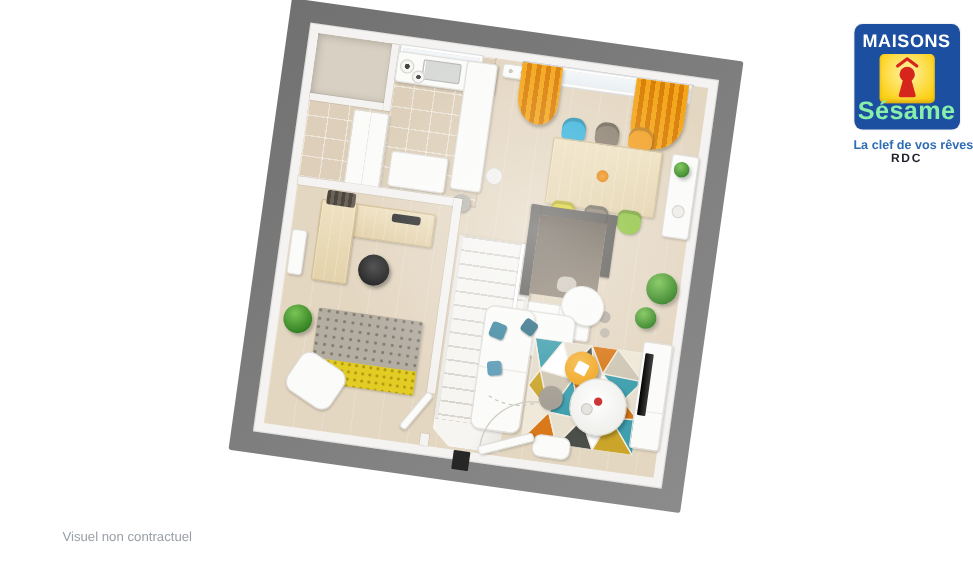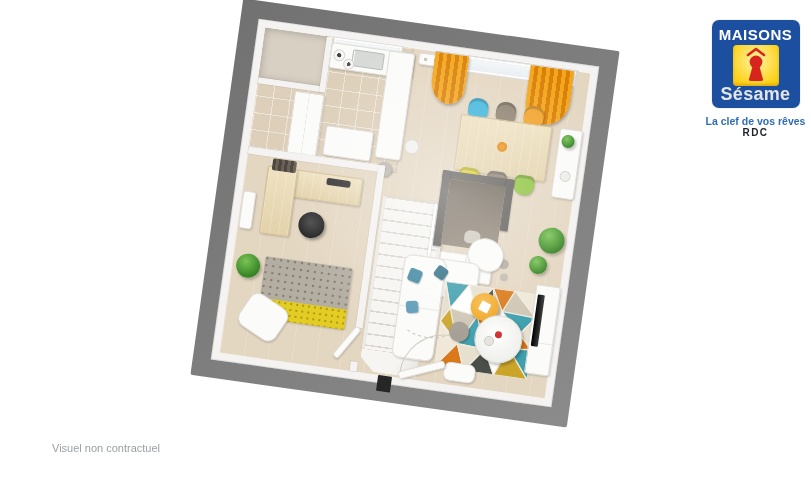--- a/index.html
+++ b/index.html
@@ -62,22 +62,22 @@
 
   
   .brand{position:absolute;left:700px;top:20px;width:111px;text-align:center;}
   .logo-card{position:relative;width:88px;height:88px;margin:0 auto;border-radius:7px;
     background:var(--logo_blue);box-shadow:0 0 0 1px rgba(0,0,0,.05);}
   .logo-top{padding-top:6px;font-size:15px;font-weight:700;color:#fff;letter-spacing:.5px;}
   .logo-yellow{position:absolute;left:21px;top:25px;width:46px;height:41px;border-radius:4px;
     background:radial-gradient(circle at 50% 38%, var(--logo_yellow_light), var(--logo_yellow) 78%);
     box-shadow:inset 0 -2px 3px rgba(201,140,0,.55);}
   .logo-bottom{position:absolute;left:0;bottom:3px;width:100%;
-    font-size:18px;font-weight:700;color:#e5e5e5;letter-spacing:.3px;}
-  .tagline{margin-top:7px;font-size:10.5px;font-weight:700;color:var(--tagline_blue);white-space:nowrap;}
+    font-size:21px;font-weight:700;color:#86efac;letter-spacing:.3px;}
+  .tagline{margin-top:7px;font-size:10.5px;font-weight:700;color:var(--tagline_blue);white-space:nowrap;text-align:right;}
   .plan-title{margin-top:15px;font-size:16px;font-weight:800;letter-spacing:2.5px;color:var(--title_dark);}
   .plan-floor{margin-top:0;font-size:10px;font-weight:800;letter-spacing:1.5px;color:var(--title_dark);}
   .disclaimer{position:absolute;left:52px;top:442px;font-size:11px;color:var(--disclaimer_gray);}
 </style>
 </head>
 <body>
 
 <div class="stage">
 
   <div class="plan">

